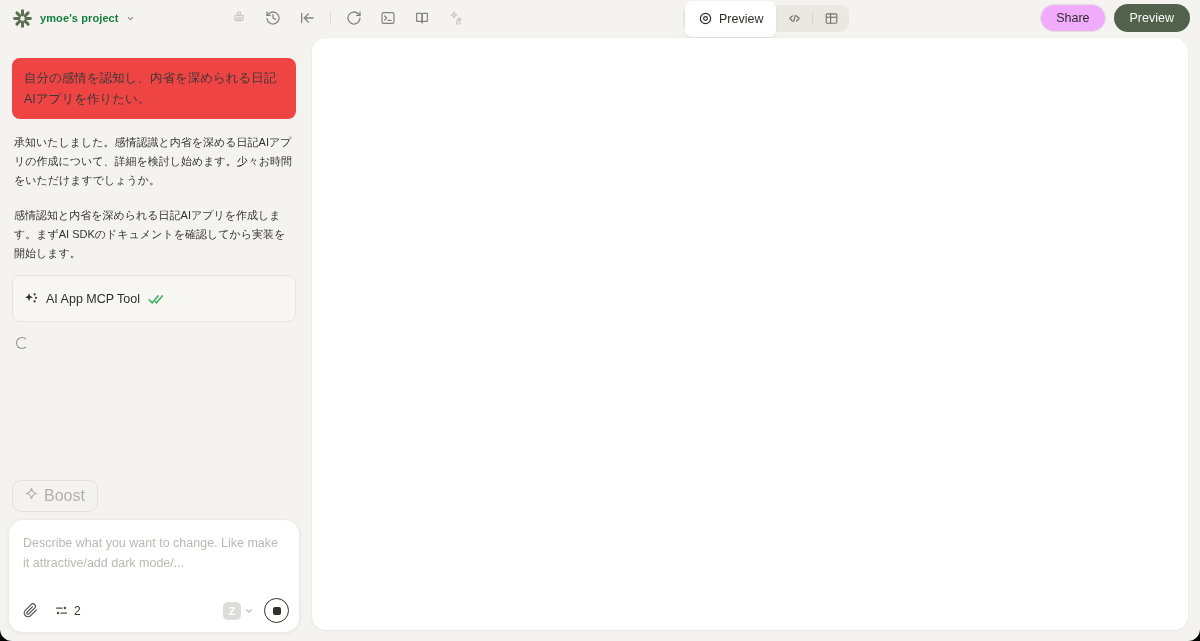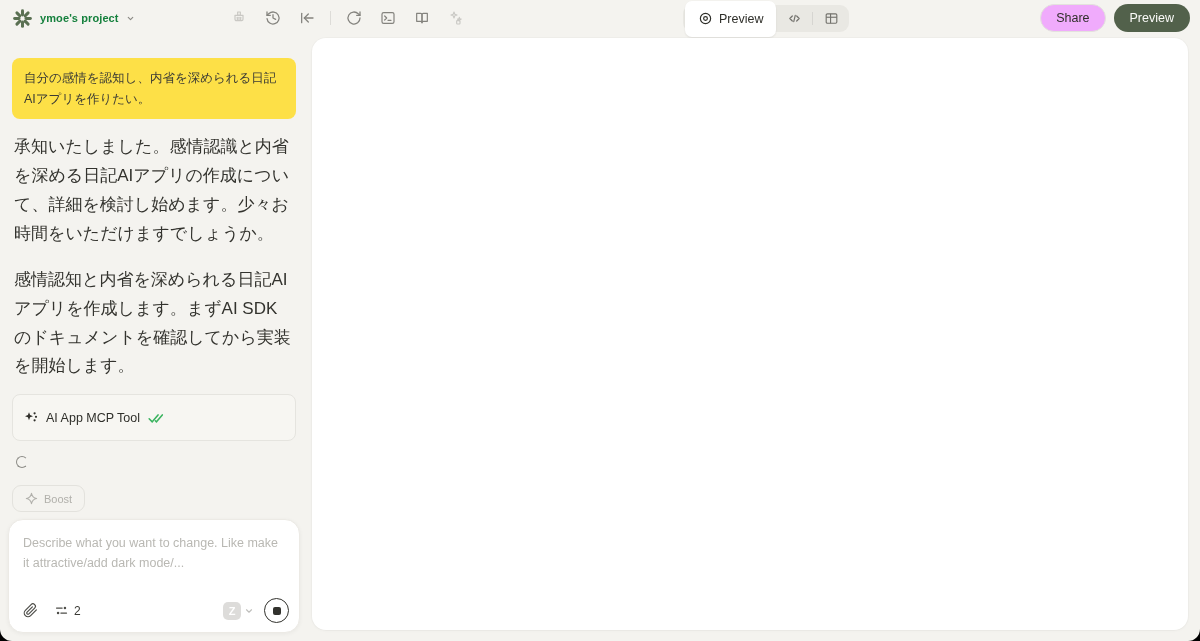--- a/index.html
+++ b/index.html
@@ -31,37 +31,37 @@
   .seg-div { width:1px; height:13px; background:#d6d5d1; }
 
   .tb-right { position:absolute; right:10px; top:4px; display:flex; align-items:center; gap:8px; }
   .btn-share { background:#f0abfc; border:1px solid #e3e2dd; border-radius:999px; padding:6px 15px;
     font-size:12.5px; color:#2f2f2a; font-weight:500; cursor:pointer; font-family:inherit; }
   .btn-publish { background:#52614b; border:none; border-radius:999px; padding:7px 16px;
     font-size:12.5px; color:#fbfbf9; font-weight:500; cursor:pointer; font-family:inherit; }
 
   
   .sidebar { position:absolute; left:8px; top:44px; width:292px; bottom:8px; }
-  .user-bubble { margin:14px 4px 0 4px; background:#fde047; border-radius:8px; padding:10px 12px;
+  .user-bubble { margin:14px 4px 0 4px; background:#ef4444; border-radius:8px; padding:10px 12px;
     font-size:12.5px; line-height:1.65; color:#3a3a35; }
-  .assist-text { margin:14px 6px 0 6px; font-size:17px; line-height:1.7; color:#33332e; }
+  .assist-text { margin:14px 6px 0 6px; font-size:11px; line-height:1.7; color:#33332e; }
   .assist-text p + p { margin-top:17px; }
 
   .tool-card { margin:13px 4px 0 4px; background:#f7f6f2; border:1px solid #e5e4df; border-radius:8px;
     height:47px; display:flex; align-items:center; gap:8px; padding:0 11px; cursor:pointer; }
   .tool-card-label { font-size:12.5px; color:#2f2f2a; font-weight:500; }
 
   .spinner { margin:15px 0 0 8px; width:12px; height:12px; border-radius:50%;
     border:1.6px solid #8d8c87; border-right-color:transparent; animation:spin 1s linear infinite; }
   @keyframes spin { to { transform:rotate(360deg); } }
 
   .composer-zone { position:absolute; left:0; right:0; bottom:0; }
-  .btn-boost { display:inline-flex; align-items:flex-end; gap:6px; margin:0 0 7px 4px;
+  .btn-boost { display:inline-flex; align-items:flex-start; gap:6px; margin:0 0 7px 4px;
     border:1px solid #e3e2dd; background:transparent; border-radius:9px; padding:6px 12px;
-    font-size:11px; color:#b1b0ab; font-weight:500; cursor:pointer; font-family:inherit; }
+    font-size:16px; color:#b1b0ab; font-weight:500; cursor:pointer; font-family:inherit; }
   .composer { background:#ffffff; border:1px solid #eceae5; border-radius:15px; height:114px;
     box-shadow:0 1px 4px rgba(0,0,0,.05); position:relative; }
   .composer textarea { width:100%; height:62px; border:none; outline:none; resize:none; background:transparent;
     padding:13px 14px; font-size:12.5px; line-height:1.6; color:#3a3a35; font-family:inherit; }
   .composer textarea::placeholder { color:#b9b8b3; }
   .composer-row { position:absolute; left:0; right:0; bottom:9px; display:flex; align-items:center;
     padding:0 10px 0 14px; gap:16px; }
   .c-icon { color:#4d4d48; display:flex; align-items:center; cursor:pointer; }
   .ctx-group { display:flex; align-items:center; gap:5px; cursor:pointer; }
   .ctx-count { font-size:12px; color:#3a3a35; }

